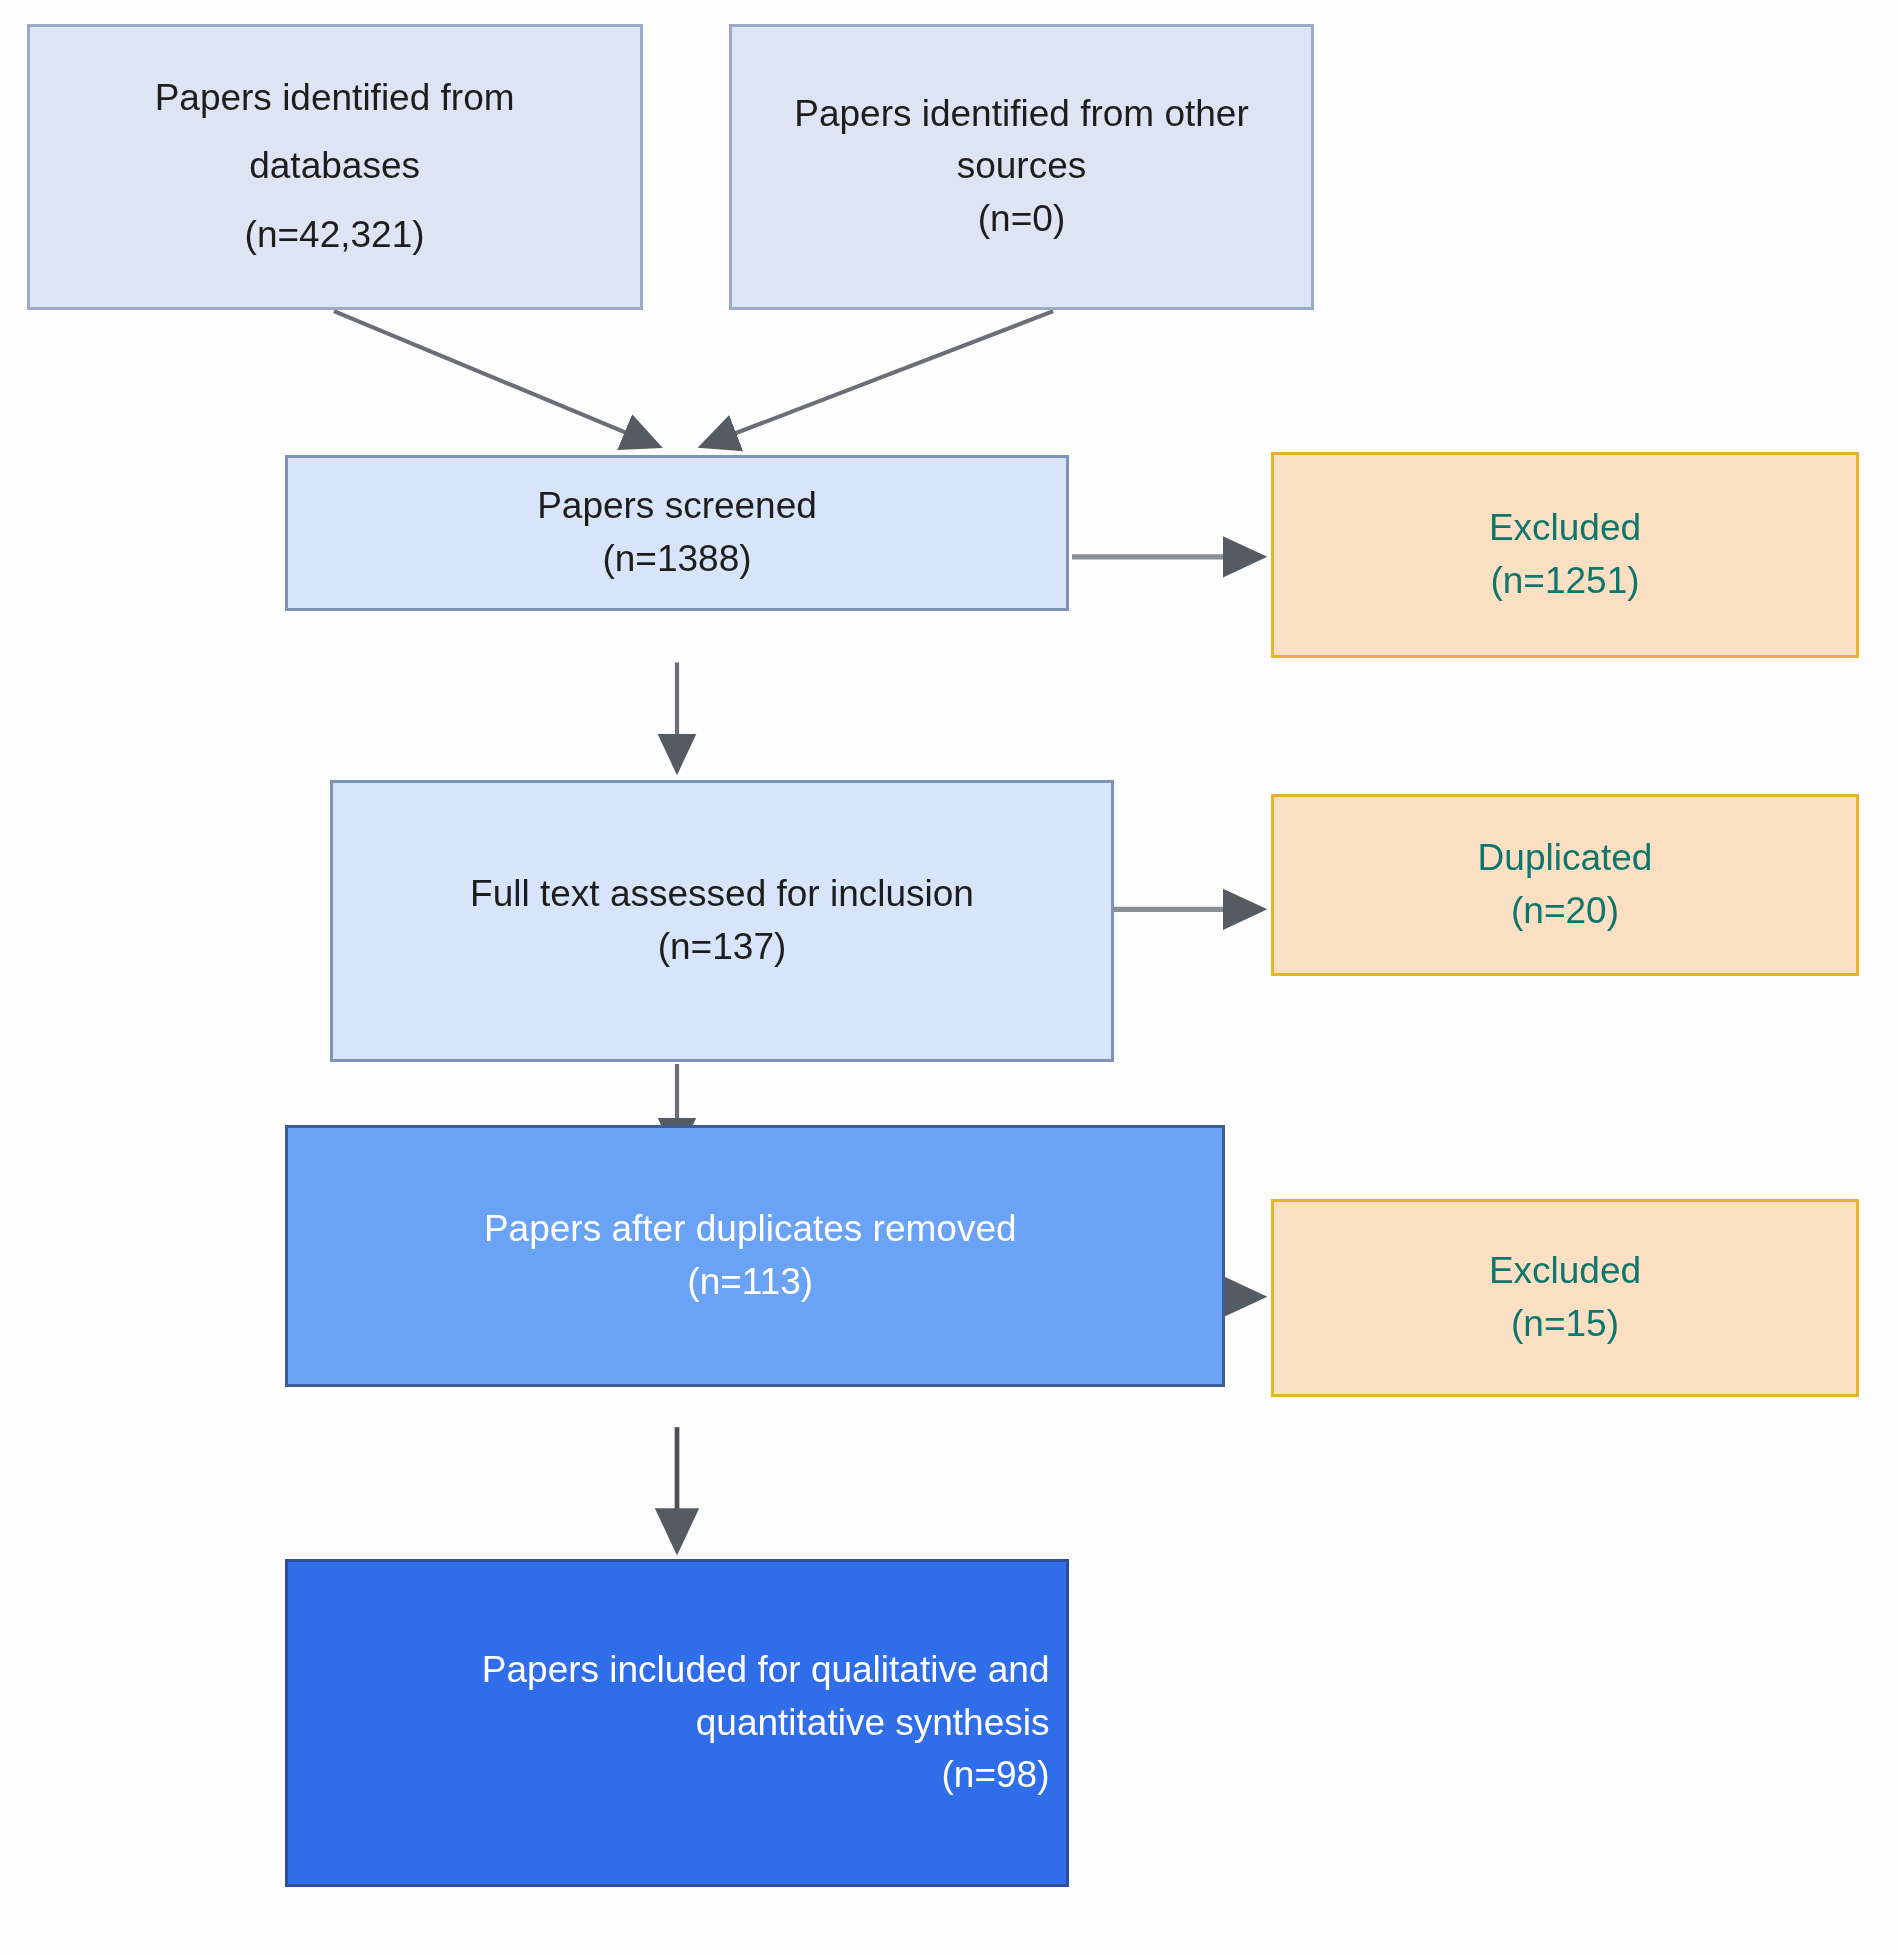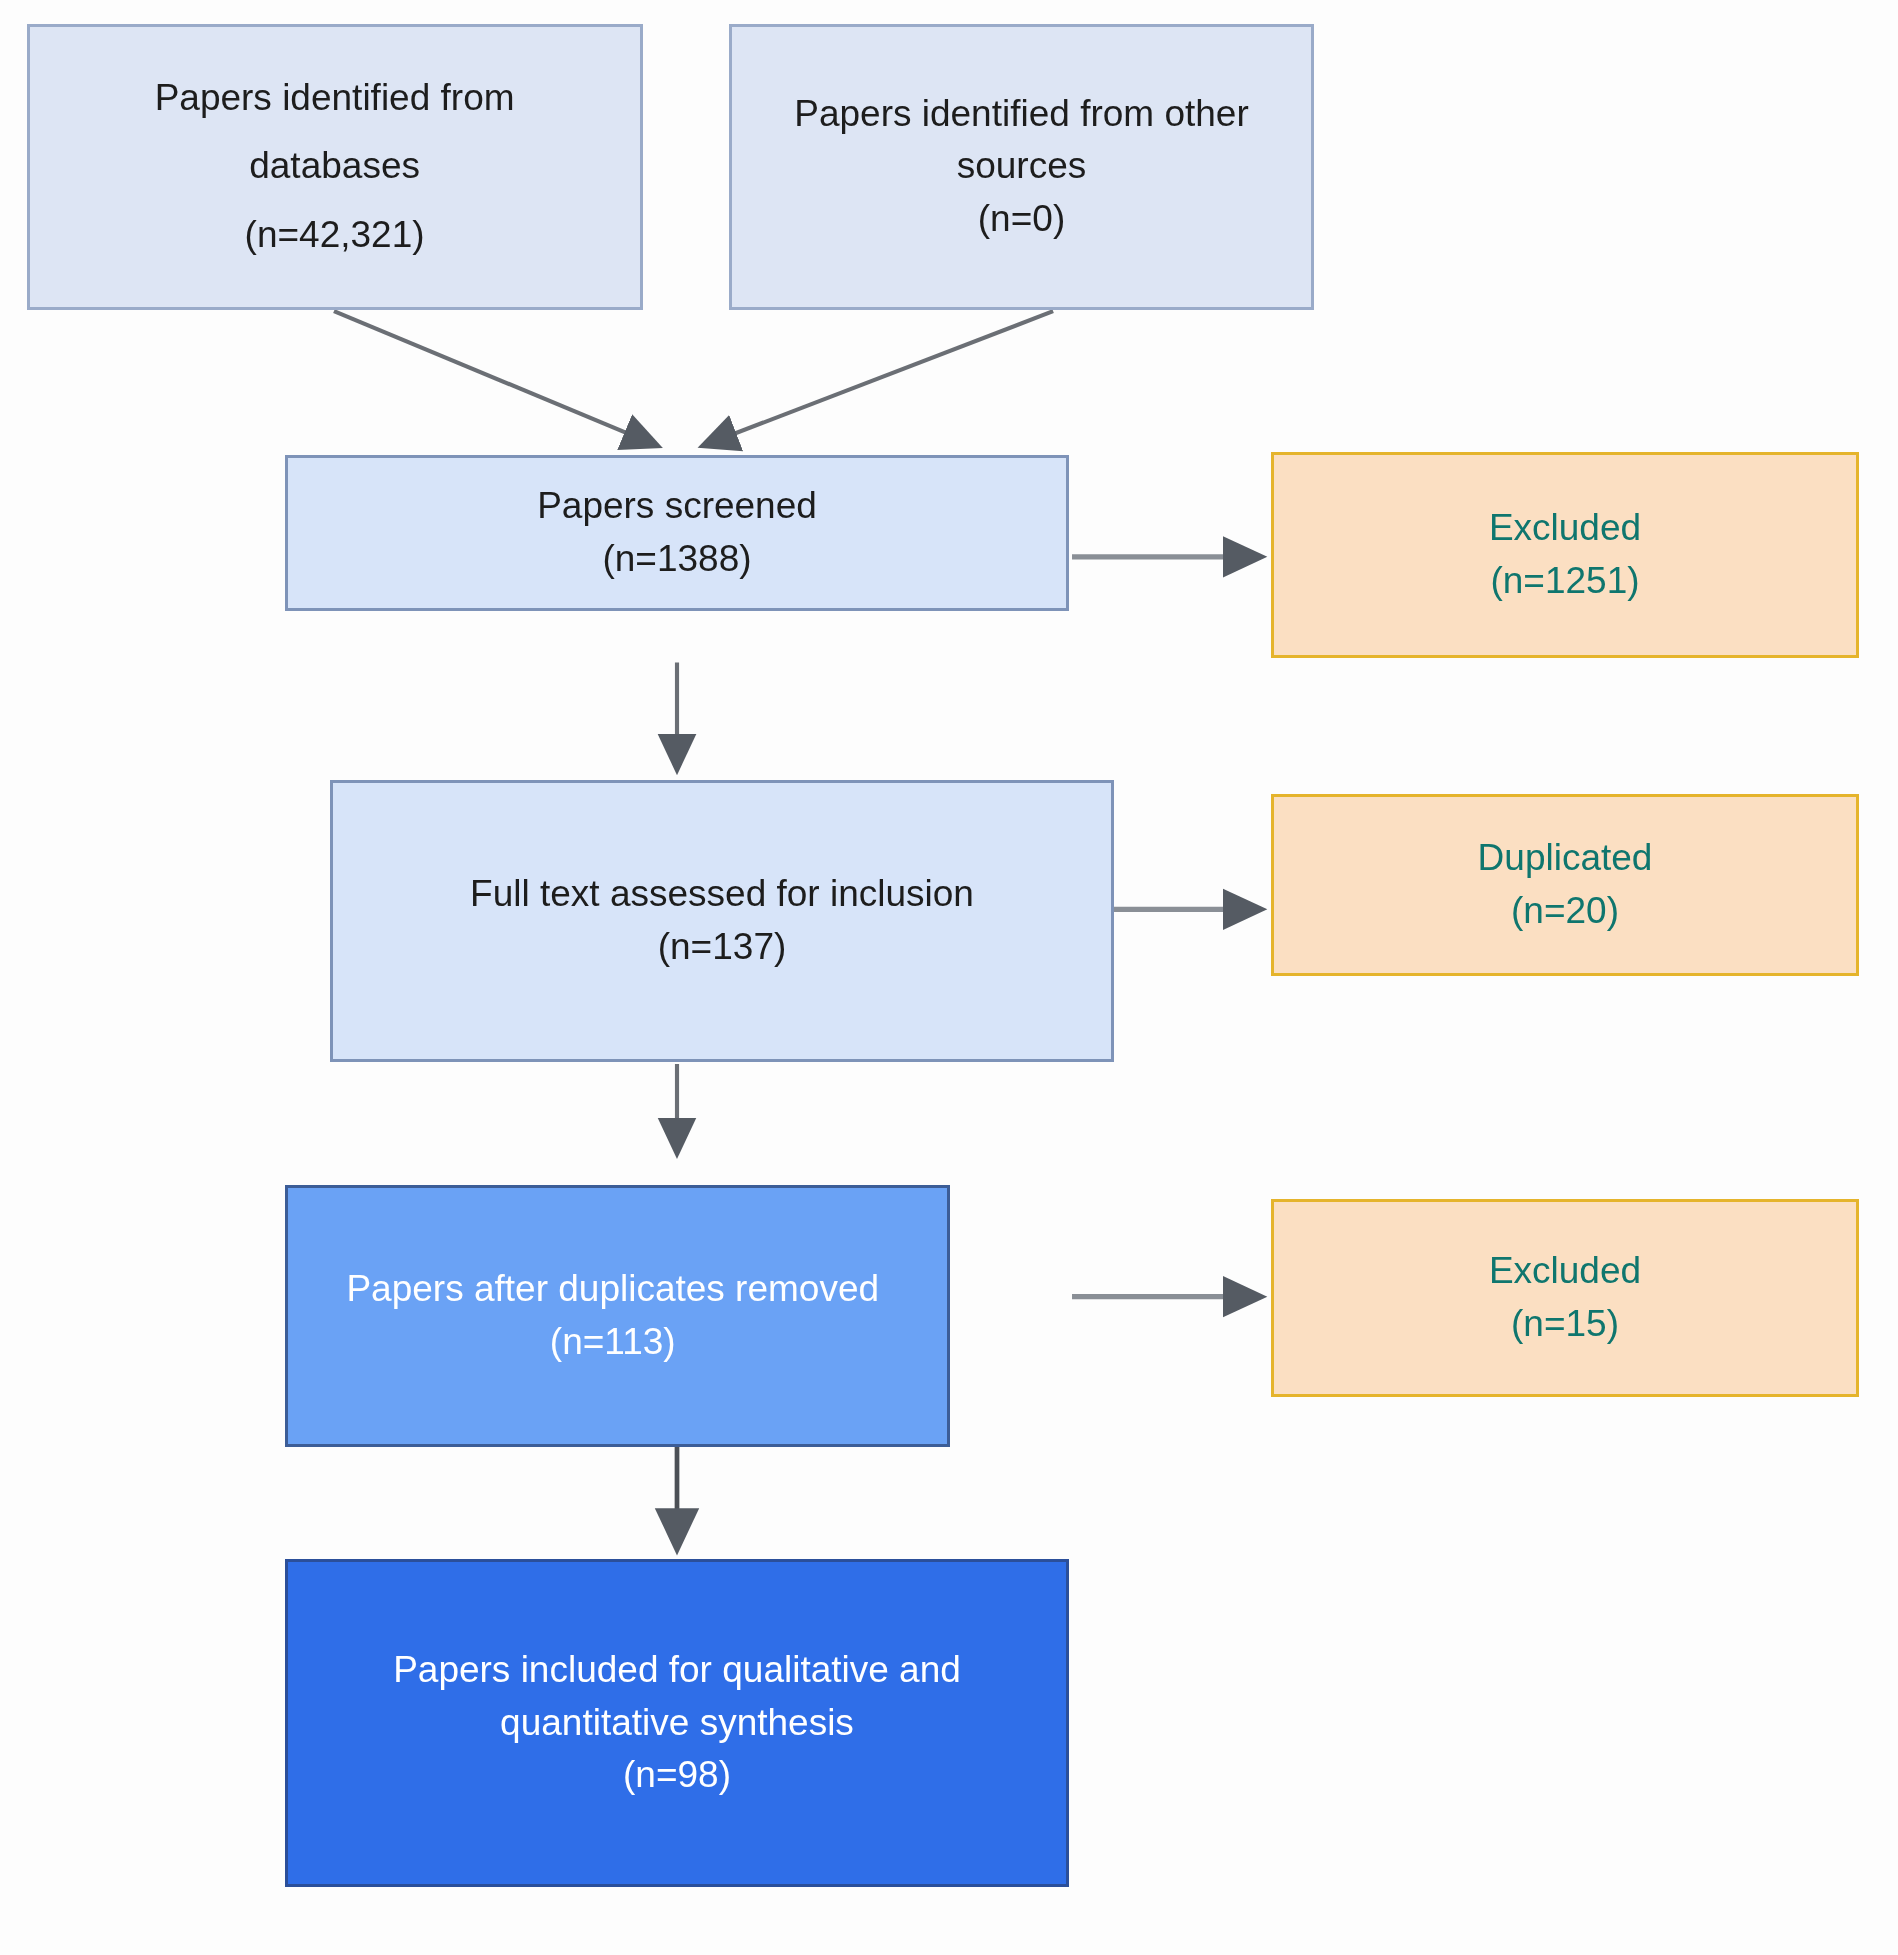--- a/index.html
+++ b/index.html
@@ -62,22 +62,22 @@
   .fs-stage  { font-size: 37px; }
   .fs-mid    { font-size: 37px; }
   .fs-final  { font-size: 37px; }
   .fs-exc    { font-size: 37px; }
 
   
   #node-db        { left: 26.6px;   top: 23.6px;   width: 616px; height: 286px; gap: 16px; }
   #node-other     { left: 729px; top: 23.6px;   width: 585px;  height: 286px; }
   #node-screened  { left: 285px;  top: 455px;  width: 784px; height: 156px; }
   #node-fulltext  { left: 285px;  top: 780px; width: 784px; height: 282px; margin-left: 45px; }
-  #node-dedup     { left: 285px;  top: 1185px; width: 665px; height: 262px; padding-left: 7px; }
-  #node-included  { left: 285px;  top: 1559px; width: 784px; height: 328px; }
+  #node-dedup     { left: 285px;  top: 1125px; width: 940px; height: 262px; padding-left: 7px; }
+  #node-included  { left: 285px;  top: 1559px; width: 784px; height: 328px; text-align: right; }
   #node-excluded1 { left: 1271px; top: 452px;  width: 588px;  height: 206px; }
   #node-duplicated{ left: 1271px; top: 794px; width: 588px;  height: 182px; align-items: flex-end; }
   #node-excluded2 { left: 1271px; top: 1199px; width: 588px;  height: 198px; }
 
   #edges {
     position: absolute;
     left: 0; top: 0;
     width: 1899px;
     height: 1955px;
     pointer-events: none;

